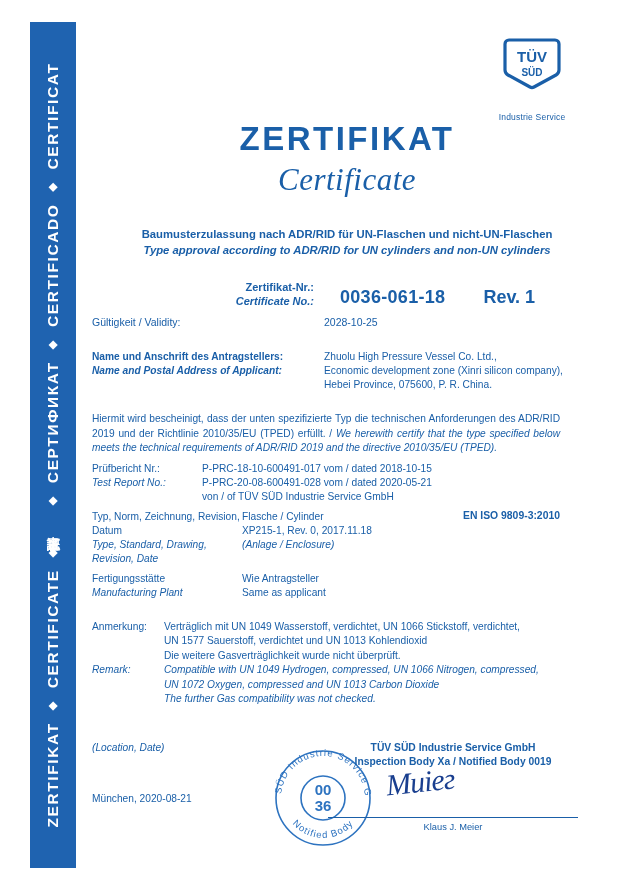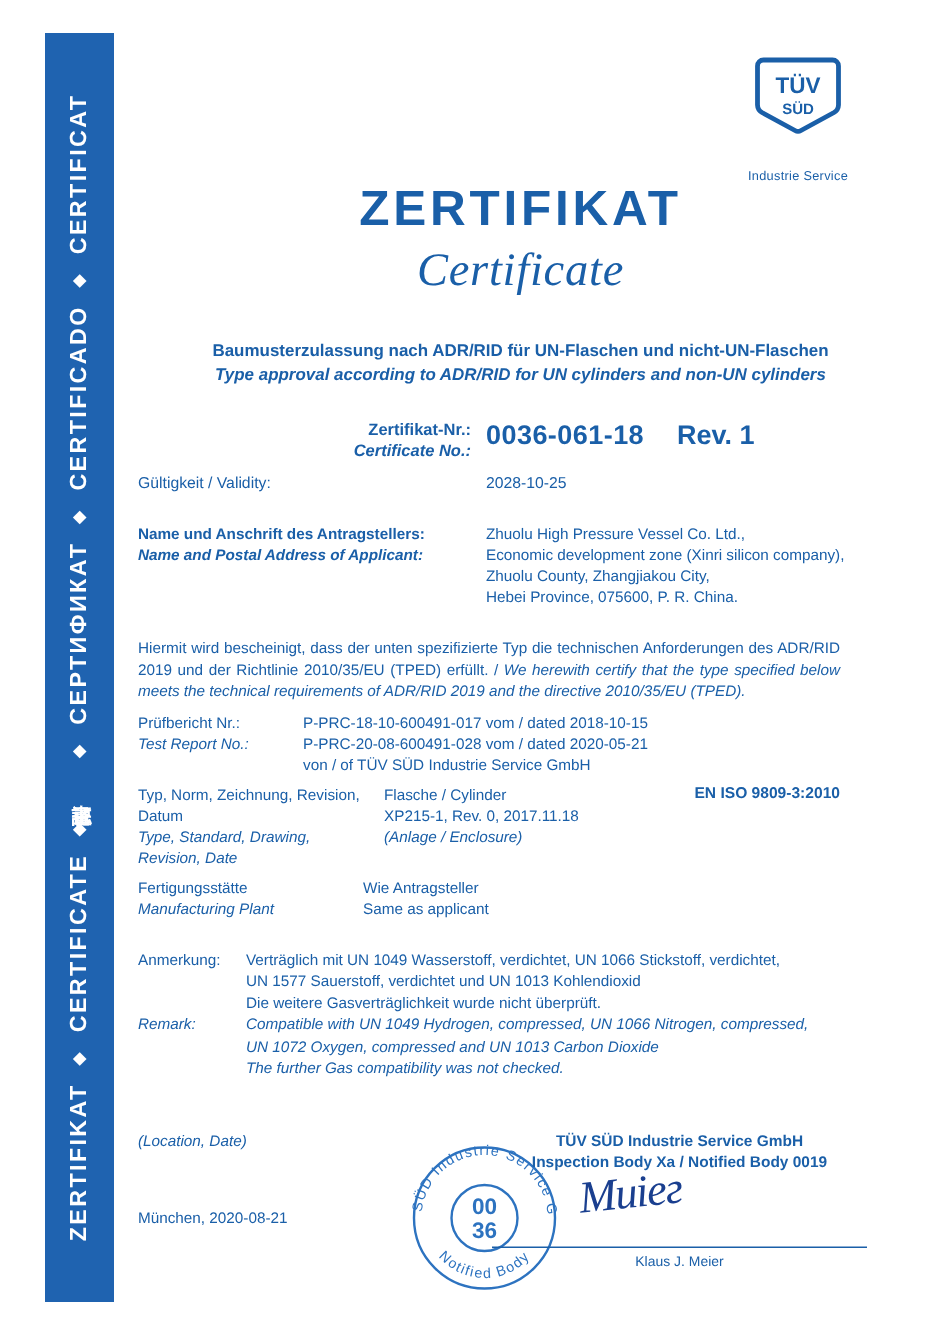--- a/index.html
+++ b/index.html
@@ -119,21 +119,22 @@
     margin-top: 28px;
     font-size: 11.3px;
     font-weight: bold;
     line-height: 16px;
   }
   .subtitle .it { font-style: italic; }
 
   .certno-row {
     margin-top: 22px;
     display: flex;
-    align-items: flex-start;
+    align-items: flex-end;
+    gap: 16px;
   }
   .certno-label {
     width: 222px;
     text-align: right;
     font-size: 11px;
     font-weight: bold;
     line-height: 14px;
     padding-right: 10px;
   }
   .certno-label .it { font-style: italic; }
@@ -204,21 +205,21 @@
     line-height: 14px;
     flex: 1;
   }
   .block-body .it { font-style: italic; }
   .en-iso {
     font-weight: bold;
     font-size: 10.4px;
     position: absolute;
     right: 42px;
   }
-  .rel { position: relative; gap: 14px; }
+  .rel { position: relative; }
 
   .remark-block {
     margin-top: 20px;
     display: flex;
   }
   .remark-label {
     width: 72px;
     font-size: 10.2px;
     line-height: 14.5px;
     flex-shrink: 0;
@@ -346,21 +347,20 @@
     </div>
 
     <div class="applicant-row">
       <div class="applicant-label">
         <div>Name und Anschrift des Antragstellers:</div>
         <div class="it">Name and Postal Address of Applicant:</div>
       </div>
       <div class="applicant-value">
         <div>Zhuolu High Pressure Vessel Co. Ltd.,</div>
         <div>Economic development zone (Xinri silicon company),</div>
-        <div>Zhuolu County, Zhangjiakou City,</div>
         <div>Hebei Province, 075600, P. R. China.</div>
       </div>
     </div>
 
     <div class="para">
       <span>Hiermit wird bescheinigt, dass der unten spezifizierte Typ die technischen Anforderungen des ADR/RID 2019 und der Richtlinie 2010/35/EU (TPED) erfüllt. /</span>
       <span class="it">We herewith certify that the type specified below meets the technical requirements of ADR/RID 2019 and the directive 2010/35/EU (TPED).</span>
     </div>
 
     <div class="block">

